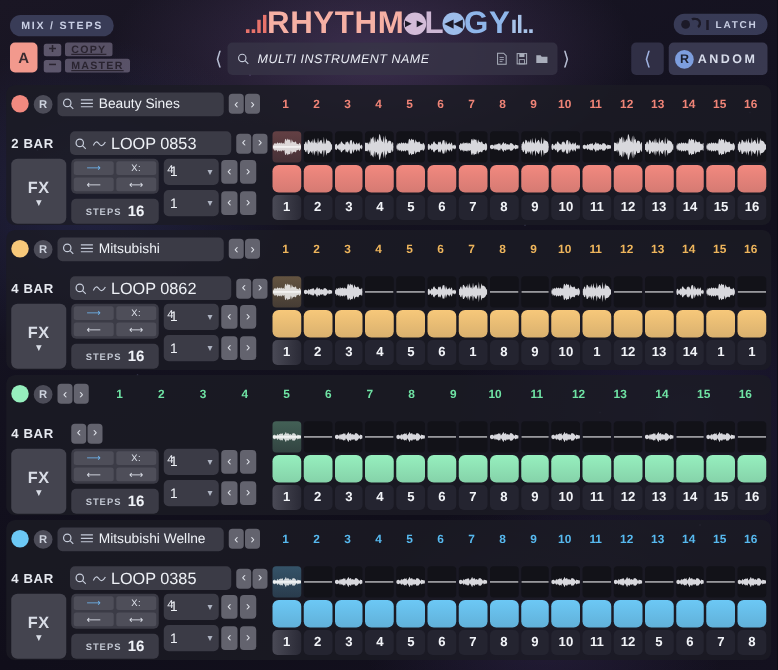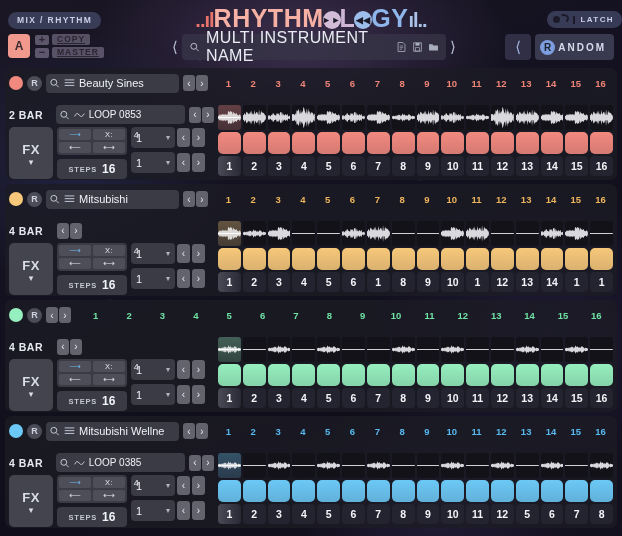--- a/index.html
+++ b/index.html
@@ -61,21 +61,21 @@
     vertical-align: -2px; position: relative; margin: 0 -1px;
   }
   #logo .glyph.play { background: #d3bcd8; }
   #logo .glyph.back { background: #9dbdea; }
   #logo .glyph i {
     position: absolute; left: 50%; top: 50%; transform: translate(-50%,-50%);
     color: #1c1a28; font-size: 9px; font-style: normal; line-height: 1;
   }
 
   #latch {
-    position: absolute; right: 0; top: 11px;
+    position: absolute; right: 8px; top: 11px;
     display: flex; align-items: center; gap: 5px;
     padding: 3px 8px 3px 6px; border-radius: 9px;
     background: rgba(78,84,120,0.62);
   }
   #latch .lbl { color: #c9cfe4; font-size: 8px; font-weight: bold; letter-spacing: 1.4px; }
   #latch .sw { position: relative; width: 22px; height: 11px; }
   #latch .sw .dot { position: absolute; left: 0; top: 2px; width: 7px; height: 7px; border-radius: 50%; background: #1c1a28; }
   #latch .sw .arc {
     position: absolute; left: 6px; top: 0px; width: 10px; height: 9px;
     border: 2px solid #1c1a28; border-bottom-color: transparent; border-left-color: transparent;
@@ -105,21 +105,21 @@
   #browser {
     position: absolute; left: 168px; top: 34px; width: 292px; height: 26px;
     display: flex; align-items: center;
   }
   #browser .chev { color: #b6bdd2; font-size: 15px; width: 14px; text-align: center; }
   #browser .field {
     flex: 1; height: 26px; border-radius: 4px;
     background: rgba(55,52,70,0.78);
     display: flex; align-items: center; padding: 0 7px; gap: 6px;
   }
-  #browser .fname { flex: 1; color: #e9ecf4; font-size: 16px; letter-spacing: .4px; }
+  #browser .fname { flex: 1; color: #e9ecf4; font-size: 10px; letter-spacing: .4px; font-style: italic; }
   #browser .ficons { display: flex; gap: 5px; align-items: center; }
   .sicon { width: 11px; height: 12px; display: block; }
 
   #rand-wrap { position: absolute; right: 8px; top: 34px; display: flex; gap: 4px; }
   #rand-prev {
     width: 26px; height: 26px; border-radius: 4px;
     background: rgba(60,60,85,0.7); color: #9fb2e0;
     font-size: 15px; display: flex; align-items: center; justify-content: center;
   }
   #random {
@@ -178,21 +178,21 @@
 
   .trk-body { display: flex; gap: 4px; margin-top: 11px; }
   .left-col { width: 205px; flex: 0 0 auto; }
 
   .loop-row { display: flex; align-items: center; gap: 4px; height: 19px; }
   .barlbl { width: 44px; color: #e6e9f0; font-size: 10.5px; font-weight: bold; letter-spacing: .5px; }
   .loopfield {
     width: 133px; height: 19px; border-radius: 4px;
     background: #3b3b46; display: flex; align-items: center; gap: 4px; padding: 0 3px;
   }
-  .loopfield .lp { flex: 1; color: #eef1f6; font-size: 10px; white-space: nowrap; }
+  .loopfield .lp { flex: 1; color: #eef1f6; font-size: 13px; white-space: nowrap; }
 
   .ctl-row { display: flex; gap: 4px; margin-top: 3px; }
   .fxbtn {
     width: 44px; height: 52px; border-radius: 5px;
     background: #44444f; color: #d9dde6;
     display: flex; flex-direction: column; align-items: center; justify-content: center; gap: 2px;
   }
   .fxbtn .fxt { font-size: 13px; font-weight: bold; letter-spacing: .5px; }
   .fxbtn .fxc { font-size: 9px; line-height: 6px; }
 
@@ -248,21 +248,21 @@
   .num-cell.first { background: linear-gradient(90deg,#4a4a56,#2a2a36); }
 </style>
 </head>
 <body>
 
 <div id="app">
   <div id="stars"></div>
 
   <div id="header">
 
-    <div id="mix-master">MIX / RHYTHM</div>
+    <div id="mix-master">MIX / STEPS</div>
 
     <div id="logo">
       <span class="tick t1">..ıl</span><span class="w1">RHYTHM</span><span class="glyph play"><i>►►</i></span><span class="w2">L</span><span class="glyph back"><i>◀◀</i></span><span class="w4">GY</span><span class="tick w3">ıl..</span>
     </div>
 
     <div id="latch">
       <span class="sw">
         <span class="dot"></span>
           <span class="arc"></span>
           <span class="bar"></span>
@@ -593,20 +593,30 @@
             <span style="color: rgb(238, 181, 92);">14</span>
             <span style="color: rgb(238, 181, 92);">15</span>
             <span style="color: rgb(238, 181, 92);">16</span>
           </div>
     </div>
 
     <div class="trk-body">
       <div class="left-col">
         <div class="loop-row">
           <span class="barlbl">4 BAR</span>
+          <div class="loopfield">
+            <svg class="sicon" viewBox="0 0 16 16">
+              <circle cx="7" cy="7" r="4.3" fill="none" stroke="#c6ccda" stroke-width="1.4"></circle>
+              <line x1="10.2" y1="10.2" x2="14" y2="14" stroke="#c6ccda" stroke-width="1.4"></line>
+            </svg>
+            <svg class="sicon" viewBox="0 0 16 16">
+              <path d="M1 10 Q4 3 7.5 8 T15 6" fill="none" stroke="#c6ccda" stroke-width="1.4"></path>
+            </svg>
+            <span class="lp">LOOP 0862</span>
+          </div>
           <span class="arrows">
             <span class="arw sm">‹</span>
             <span class="arw sm">›</span>
           </span>
         </div>
 
         <div class="ctl-row">
           <div class="fxbtn">
             <span class="fxt">FX</span>
             <span class="fxc">▾</span>

